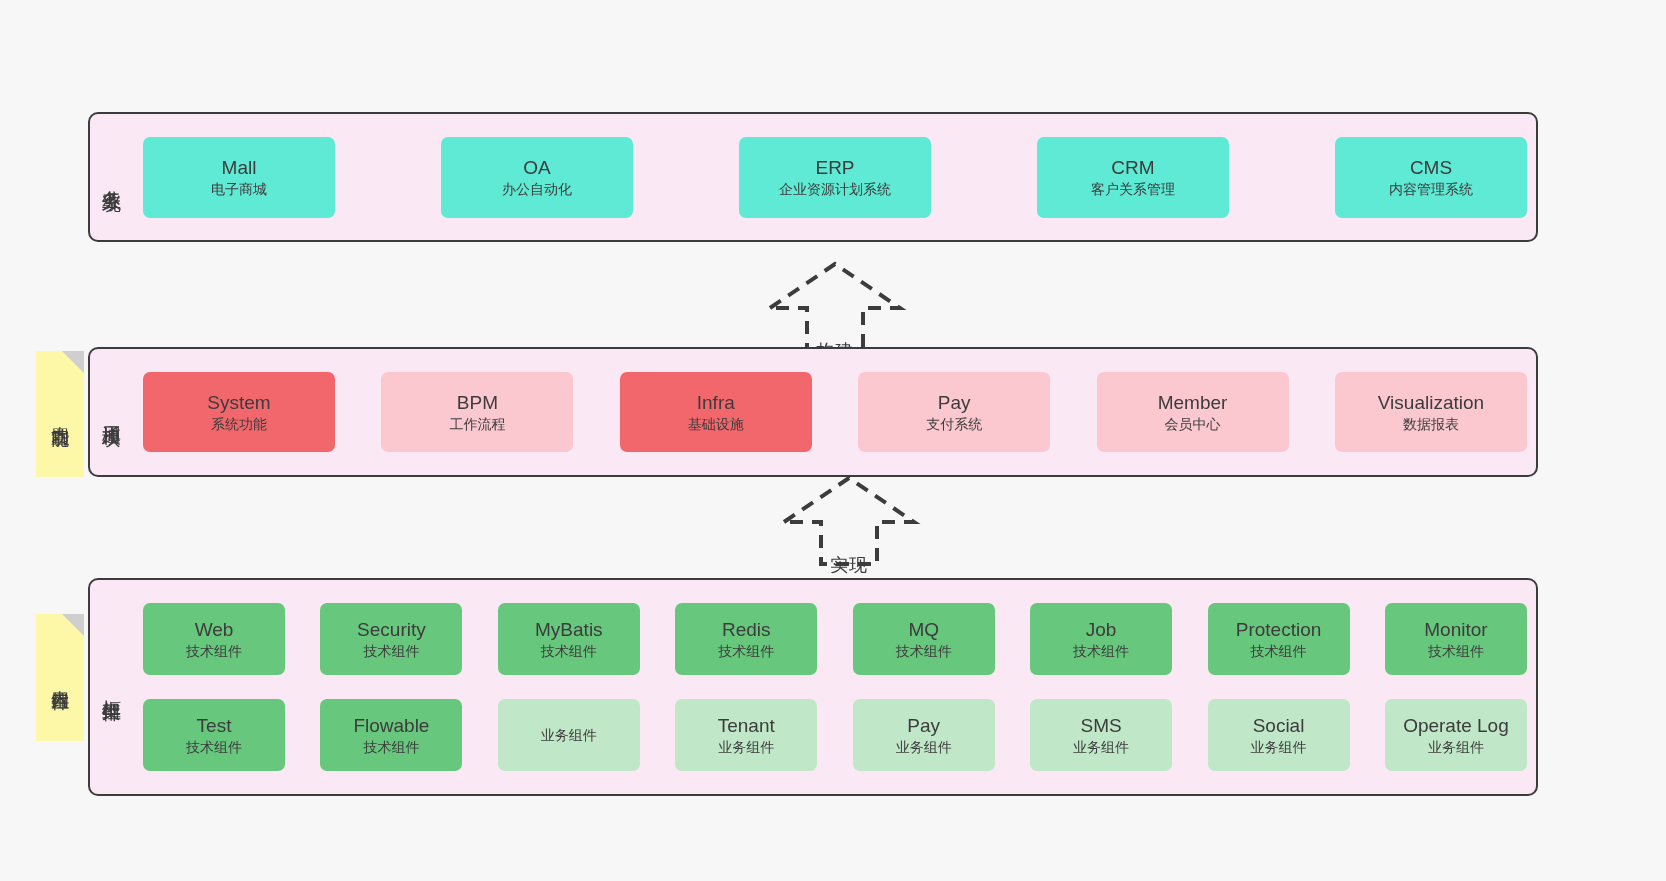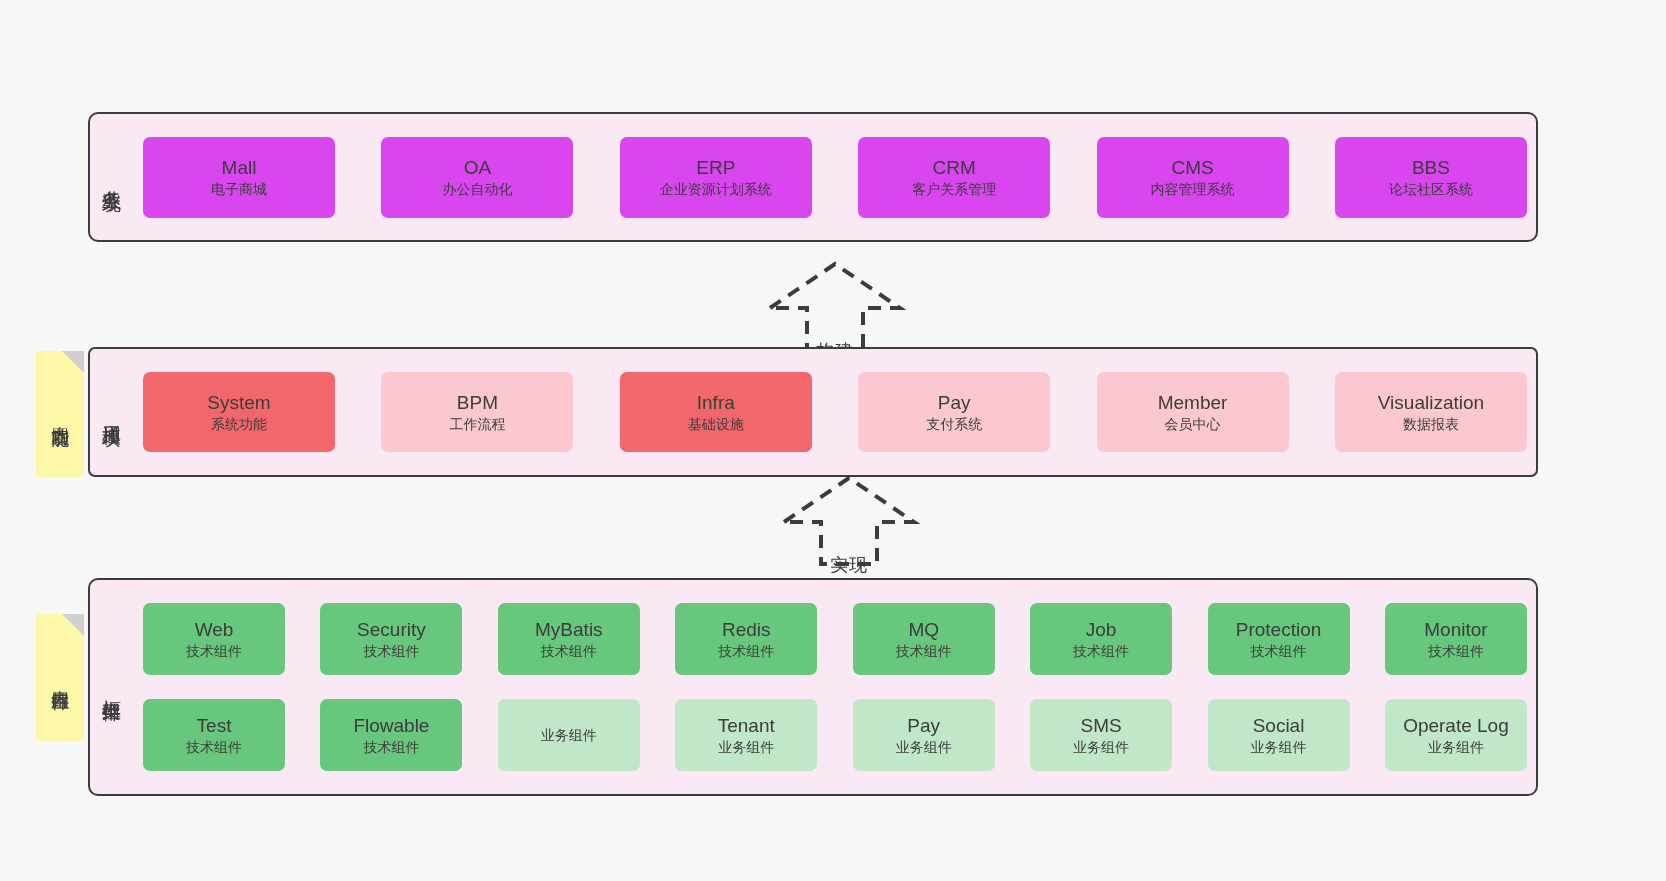--- a/index.html
+++ b/index.html
@@ -89,30 +89,29 @@
     height: 130px;
   }
   #layer-business .layer-body {
     gap: 0;
     justify-content: space-between;
     padding: 0 9px;
   }
   #layer-business .card {
     width: 192px;
     height: 81px;
-    background: #d946ef;
+    background: #5eead4;
   }
 
   
   #layer-modules {
     left: 88px;
     top: 347px;
     width: 1450px;
     height: 130px;
-    border-radius: 7px;
   }
   #layer-modules .layer-body {
     justify-content: space-between;
     padding: 0 9px;
   }
   #layer-modules .card {
     width: 192px;
     height: 80px;
   }
   .card.red-solid { background: #f2676c; }
@@ -234,24 +233,20 @@
         <span class="cn">企业资源计划系统</span>
       </div>
       <div class="card">
         <span class="en">CRM</span>
         <span class="cn">客户关系管理</span>
       </div>
       <div class="card">
         <span class="en">CMS</span>
         <span class="cn">内容管理系统</span>
       </div>
-      <div class="card">
-        <span class="en">BBS</span>
-        <span class="cn">论坛社区系统</span>
-      </div>
 
     </div>
   </div>
 
   <div class="connector" id="connector-build">
     <svg width="150" height="95" viewBox="0 0 150 95">
       <path d="M 10 50 L 75 6 L 140 50 L 103 50 L 103 92 L 47 92 L 47 50 Z" fill="#f7f7f7" stroke="#3c3c3c" stroke-width="4" stroke-dasharray="13 9" stroke-linejoin="miter"></path>
     </svg>
     <div class="conn-label">构建</div>
   </div>

